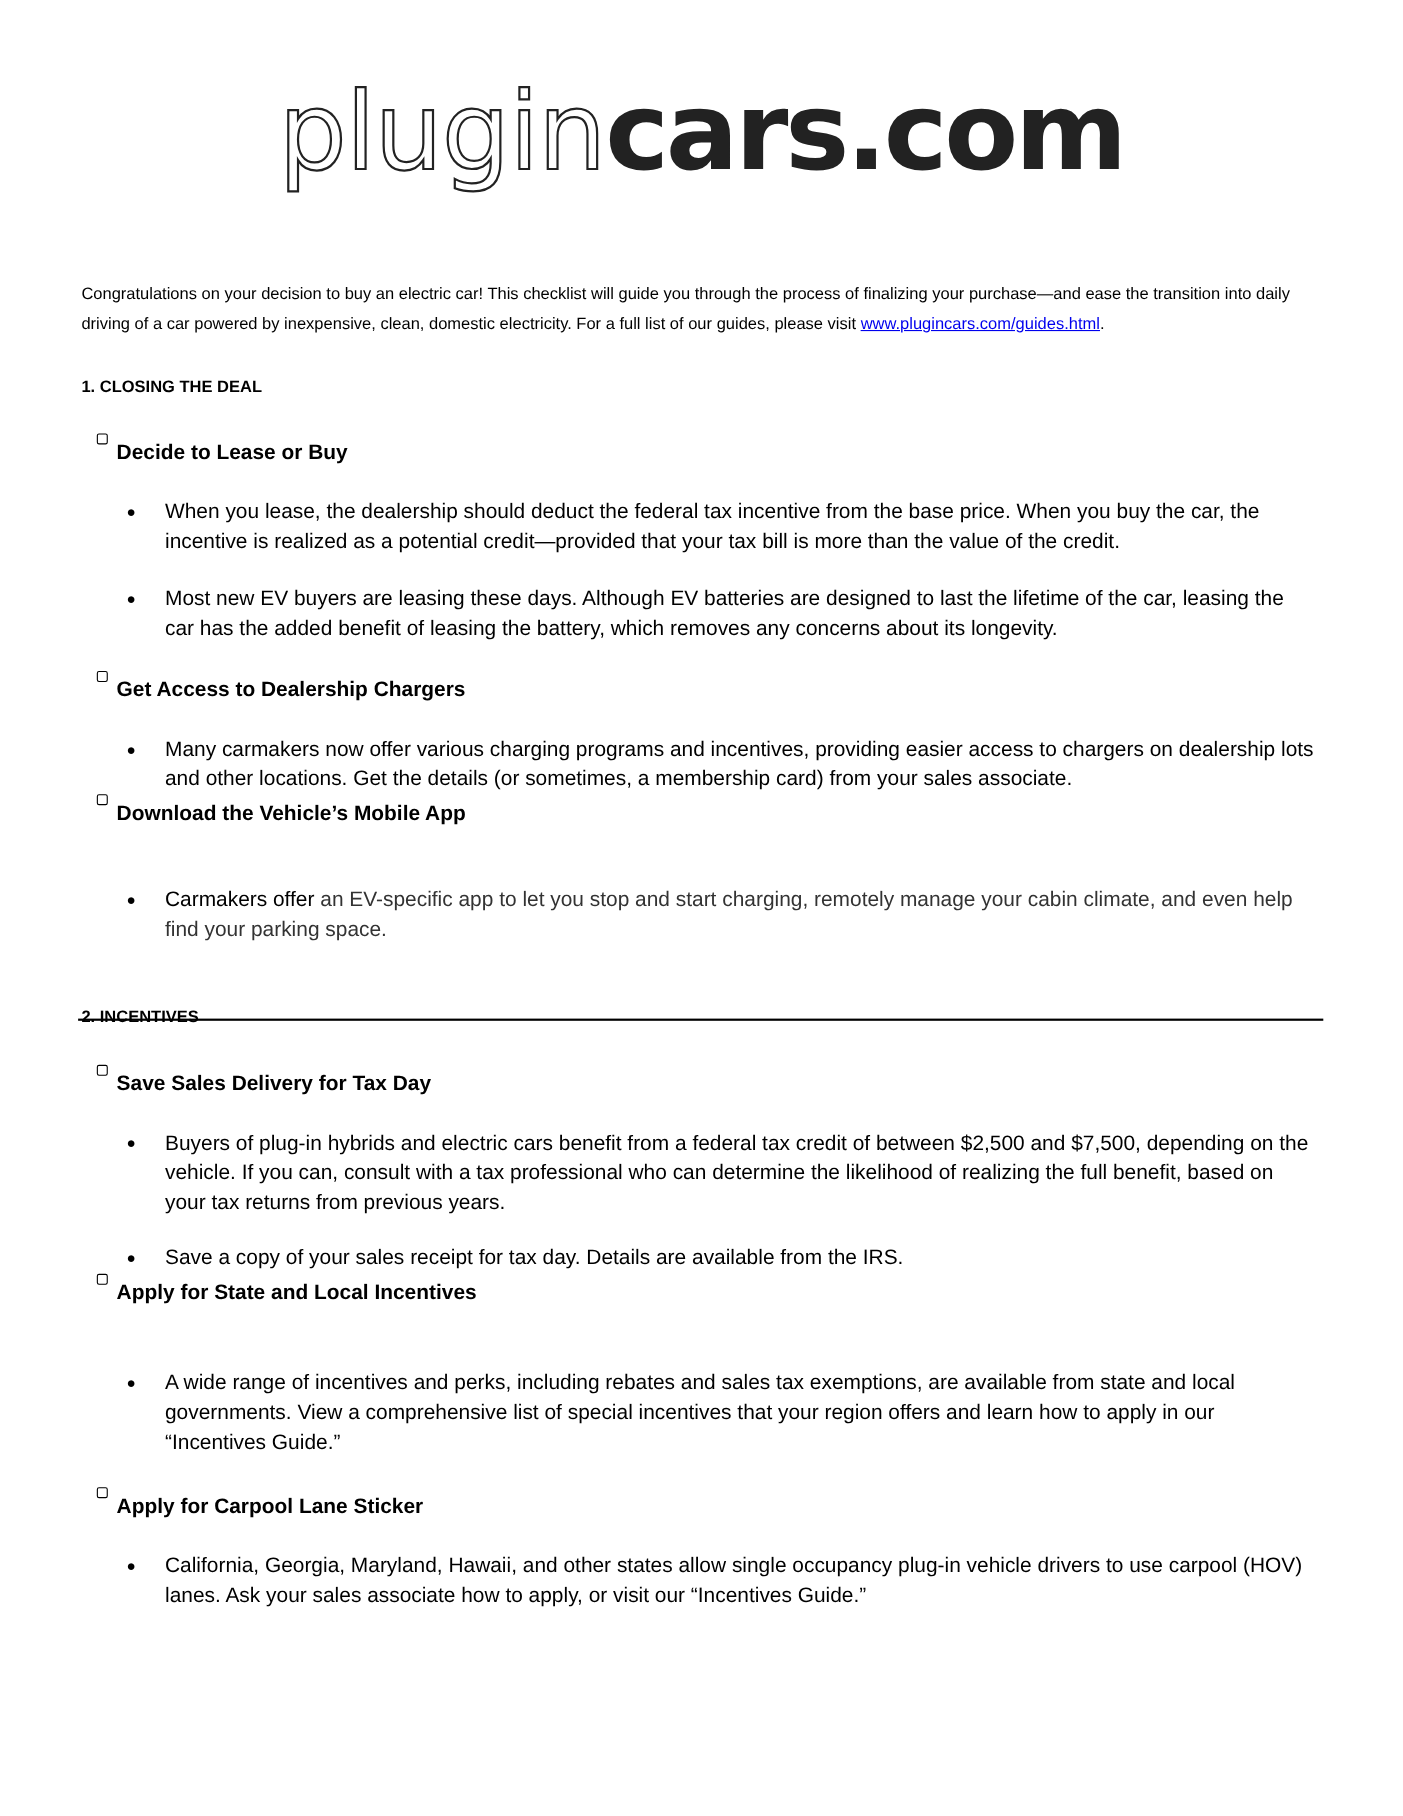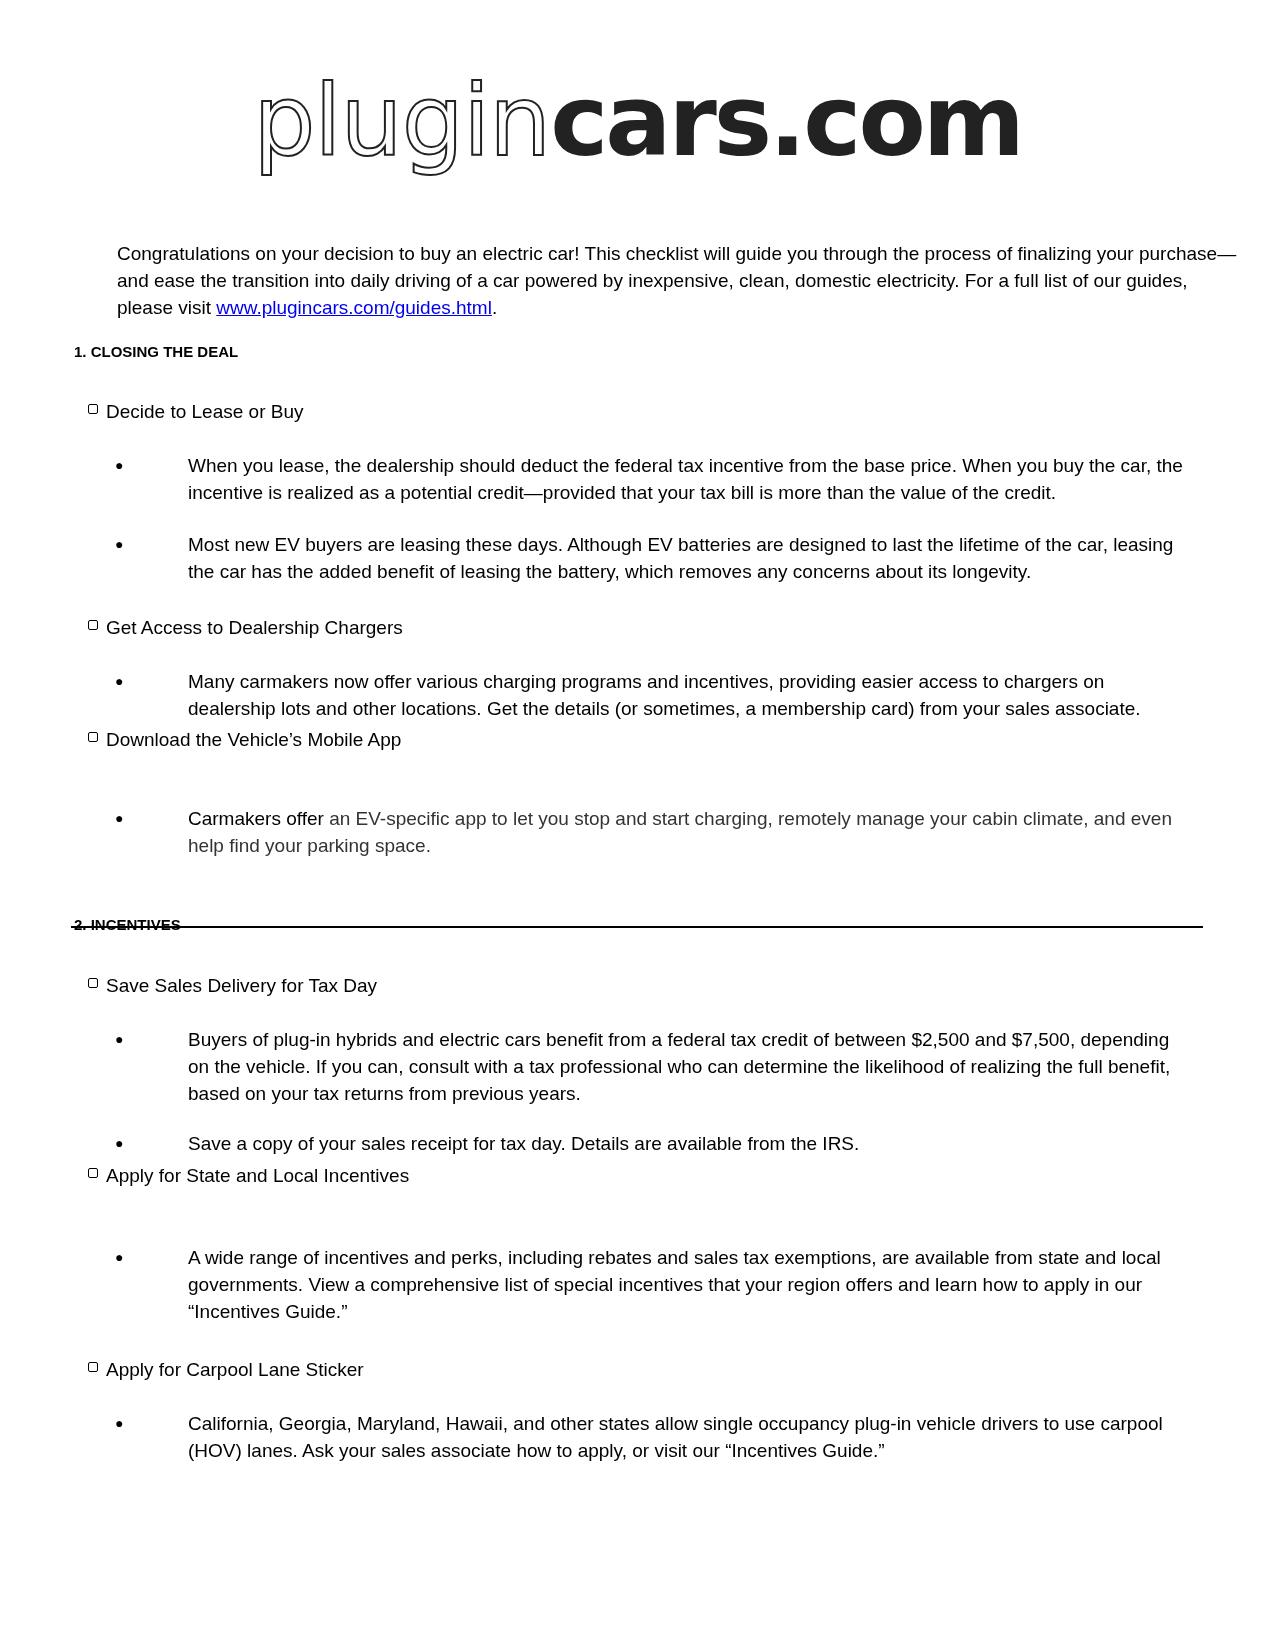--- a/index.html
+++ b/index.html
@@ -36,41 +36,40 @@
   .title {
     position: absolute;
     left: 0; top: 174px; width: 1275px;
     text-align: center;
     font-size: 27px;
     font-weight: bold;
     line-height: 34px;
   }
   .intro {
     position: absolute;
-    left: 74px; top: 240px; width: 1130px;
-    font-size: 19px;
+    left: 74px; top: 254px; width: 1130px;
+    font-size: 15px;
     line-height: 27px;
-    margin-left: 43px;
   }
   .intro a { color: #0000ee; text-decoration: underline; }
   .section-title {
     position: absolute;
     left: 74px;
     font-size: 15px;
     font-weight: bold;
     line-height: 24px;
   }
   .check {
     position: absolute;
     left: 88px;
     font-size: 19px;
-    font-weight: normal;
+    font-weight: bold;
     line-height: 24px;
     display: flex;
-    align-items: center;
+    align-items: flex-start;
   }
   .check .box {
     display: inline-block;
     width: 8px; height: 8px;
     border: 1.5px solid #000;
     border-radius: 2px;
     margin-right: 8px;
     margin-top: -6px;
   }
   .bullet {
@@ -80,21 +79,21 @@
     font-size: 19px;
     line-height: 27px;
     display: flex;
   }
   .bullet .dot {
     width: 35px;
     flex: 0 0 35px;
     font-size: 14px;
     line-height: 27px;
   }
-  .bullet .text { flex: 1; margin-left: 38px; }
+  .bullet .text { flex: 1; }
   .bullet .muted { color: #333; }
   .rule {
     position: absolute;
     left: 71px; top: 926px;
     width: 1132px; height: 0;
     border-top: 2px solid #000;
   }
 </style>
 </head>
 <body>

